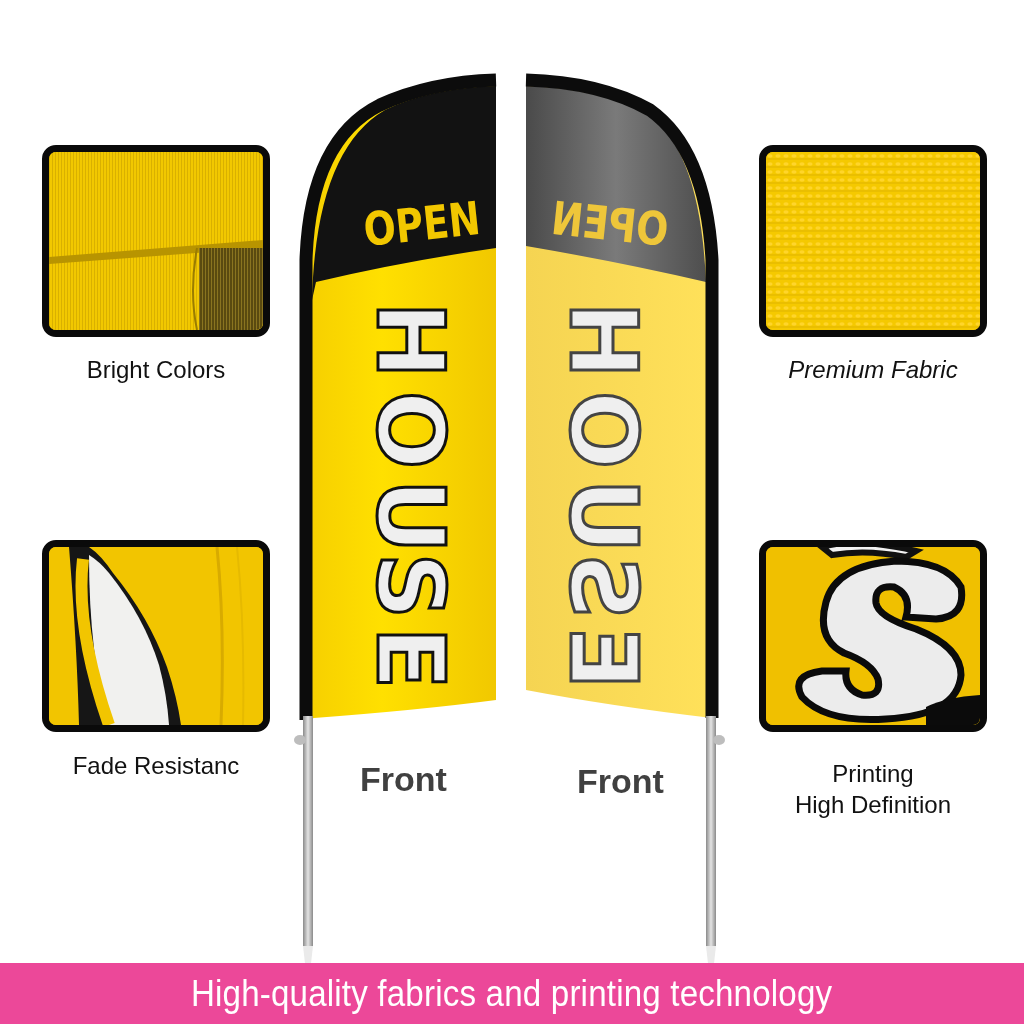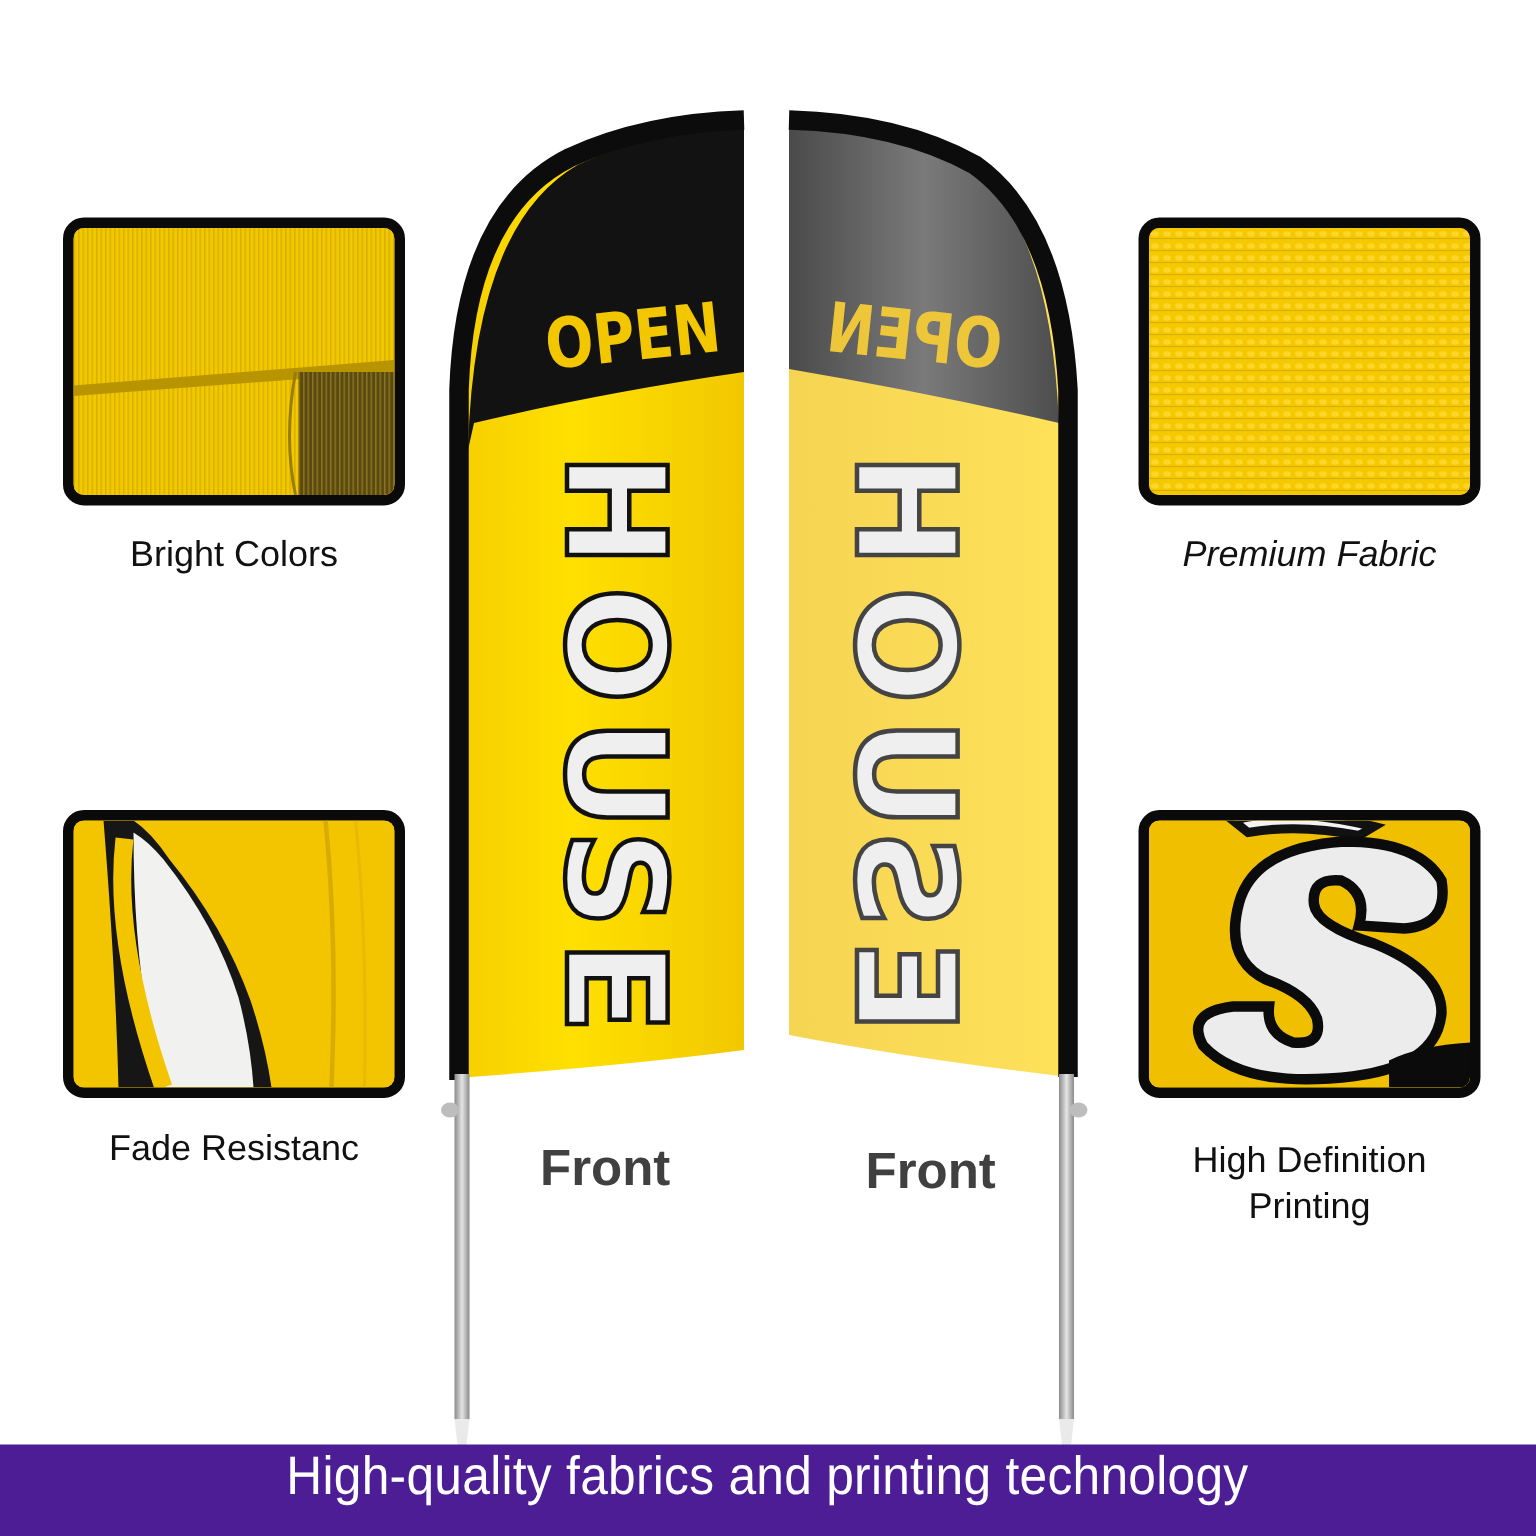--- a/index.html
+++ b/index.html
@@ -1,21 +1,21 @@
 <!DOCTYPE html>
 <html><head>
 <meta charset="utf-8">
 <style>
   html,body{margin:0;padding:0;background:#ffffff;}
   body{width:1024px;height:1024px;position:relative;overflow:hidden;font-family:"Liberation Sans",sans-serif;}
   .tile{position:absolute;border:7px solid #0a0a0a;border-radius:14px;overflow:hidden;box-sizing:border-box;}
   .tile-label{position:absolute;font-size:24px;color:#111;text-align:center;line-height:1.3;}
   .flag-svg{position:absolute;left:0;top:0;}
   .caption{position:absolute;font-size:34px;color:#404040;font-weight:bold;}
-  .banner{position:absolute;left:0;top:963px;width:1024px;height:61px;background:#4c1d95;display:flex;justify-content:center;}
+  .banner{position:absolute;left:0;top:963px;width:1024px;height:61px;background:#ec4899;display:flex;align-items:center;justify-content:center;}
   .banner span{color:#fff;font-size:36px;letter-spacing:0.2px;transform:scaleX(0.92);display:inline-block;}
 </style>
 </head>
 <body>
 
 <div class="tile" style="left:42px;top:145px;width:228px;height:192px;background:#f0c600;">
   <svg width="214" height="178">
     <defs>
       <pattern id="rib" width="3" height="6" patternUnits="userSpaceOnUse">
         <rect width="3" height="6" fill="#f2c800"></rect>
@@ -62,22 +62,22 @@
 
 <div class="tile" style="left:759px;top:540px;width:228px;height:192px;background:#f2c400;">
   <svg width="214" height="178">
     <rect width="214" height="178" fill="#f0c000"></rect>
     <path d="M56 0 Q90 -10 150 4 L140 10 Q100 2 66 8 Z" fill="#f3f3f3" stroke="#111" stroke-width="6"></path>
     <path d="M60 55 Q70 18 130 14 Q180 14 195 40 Q200 70 170 72 L140 70 Q146 48 128 40 Q108 38 110 56 Q112 70 150 82 Q195 100 195 128 Q192 168 120 172 Q60 176 36 150 Q24 128 56 124 L80 124 Q78 142 96 148 Q116 150 112 132 Q106 116 78 106 Q50 92 60 55 Z" fill="#ececec" stroke="#0b0b0b" stroke-width="7"></path>
     <path d="M160 178 L160 160 Q180 150 214 148 L214 178 Z" fill="#0b0b0b"></path>
   </svg>
 </div>
 <div class="tile-label" style="left:759px;top:758px;width:228px;">
+  <div>Printing</div>
   <div>High Definition</div>
-  <div>Printing</div>
 </div>
 
 <svg class="flag-svg" width="1024" height="1024">
   <defs>
     <linearGradient id="pole" x1="0" x2="1">
       <stop offset="0" stop-color="#8a8a8a"></stop>
         <stop offset="0.5" stop-color="#e4e4e4"></stop>
         <stop offset="1" stop-color="#8a8a8a"></stop>
     </linearGradient>
     <linearGradient id="frontY" x1="0" x2="1">

